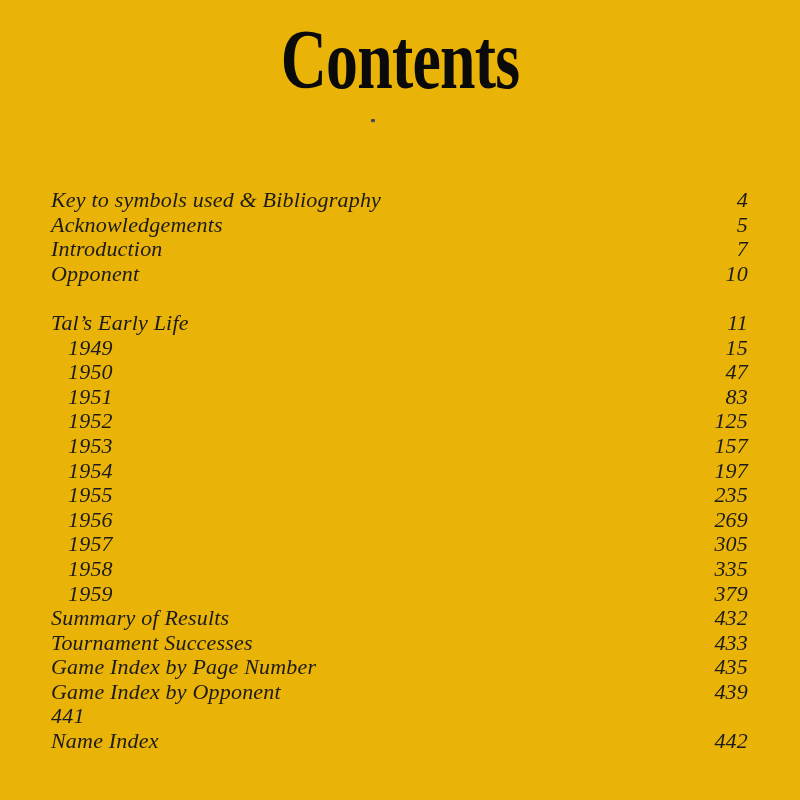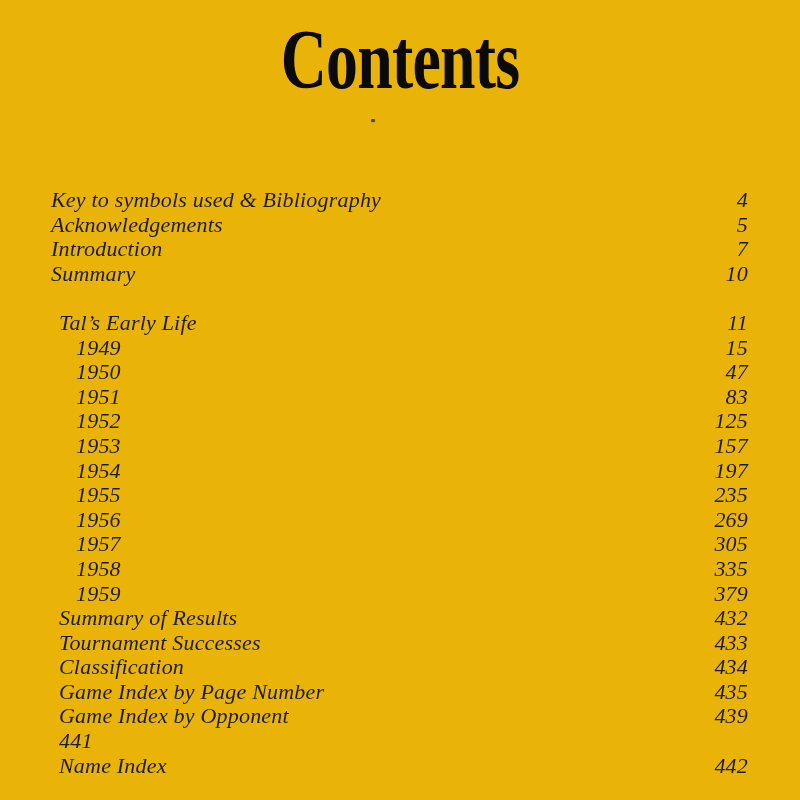--- a/index.html
+++ b/index.html
@@ -41,21 +41,20 @@
     position: absolute;
     left: 51px;
     right: 52px;
     top: 188px;
     font-size: 22px;
     line-height: 24.6px;
     letter-spacing: 0.2px;
   }
   .toc-section.gap {
     margin-top: 24.6px;
-    margin-left: 8px;
   }
   .toc-row {
     display: flex;
     justify-content: space-between;
     align-items: baseline;
     font-style: italic;
   }
   .toc-label {
     white-space: pre-wrap;
   }
@@ -84,21 +83,21 @@
   </div>
         <div class="toc-row">
     <span class="toc-label">Acknowledgements</span>
     <span class="toc-page">5</span>
   </div>
         <div class="toc-row">
     <span class="toc-label">Introduction</span>
     <span class="toc-page">7</span>
   </div>
         <div class="toc-row">
-    <span class="toc-label">Summary</span>
+    <span class="toc-label">Opponent</span>
     <span class="toc-page">10</span>
   </div>
       </div>
     <div class="toc-section gap">
         <div class="toc-row">
     <span class="toc-label">Tal’s Early Life</span>
     <span class="toc-page">11</span>
   </div>
         <div class="toc-row indented">
     <span class="toc-label">1949</span>
@@ -146,24 +145,20 @@
   </div>
         <div class="toc-row">
     <span class="toc-label">Summary of Results</span>
     <span class="toc-page">432</span>
   </div>
         <div class="toc-row">
     <span class="toc-label">Tournament Successes</span>
     <span class="toc-page">433</span>
   </div>
         <div class="toc-row">
-    <span class="toc-label">Classification</span>
-    <span class="toc-page">434</span>
-  </div>
-        <div class="toc-row">
     <span class="toc-label">Game Index by Page Number</span>
     <span class="toc-page">435</span>
   </div>
         <div class="toc-row">
     <span class="toc-label">Game Index by Opponent</span>
     <span class="toc-page">439</span>
   </div>
         <div class="toc-row">
     <span class="toc-page">441</span>
   </div>

